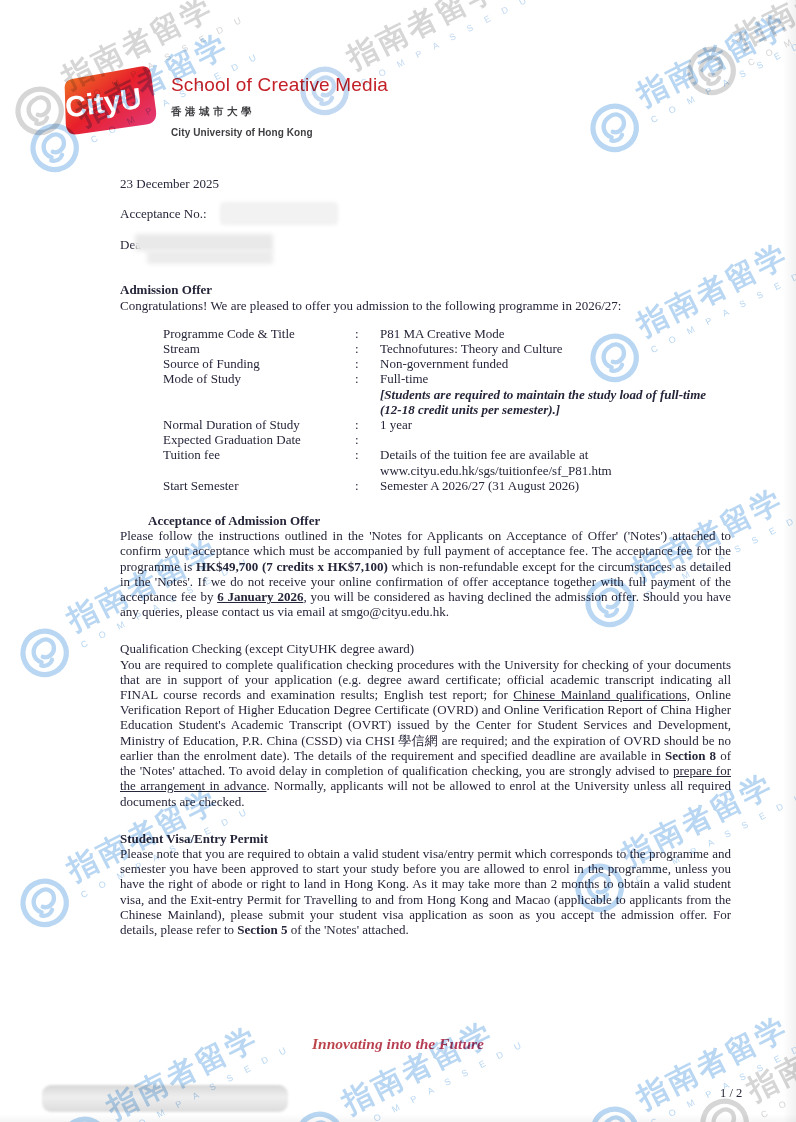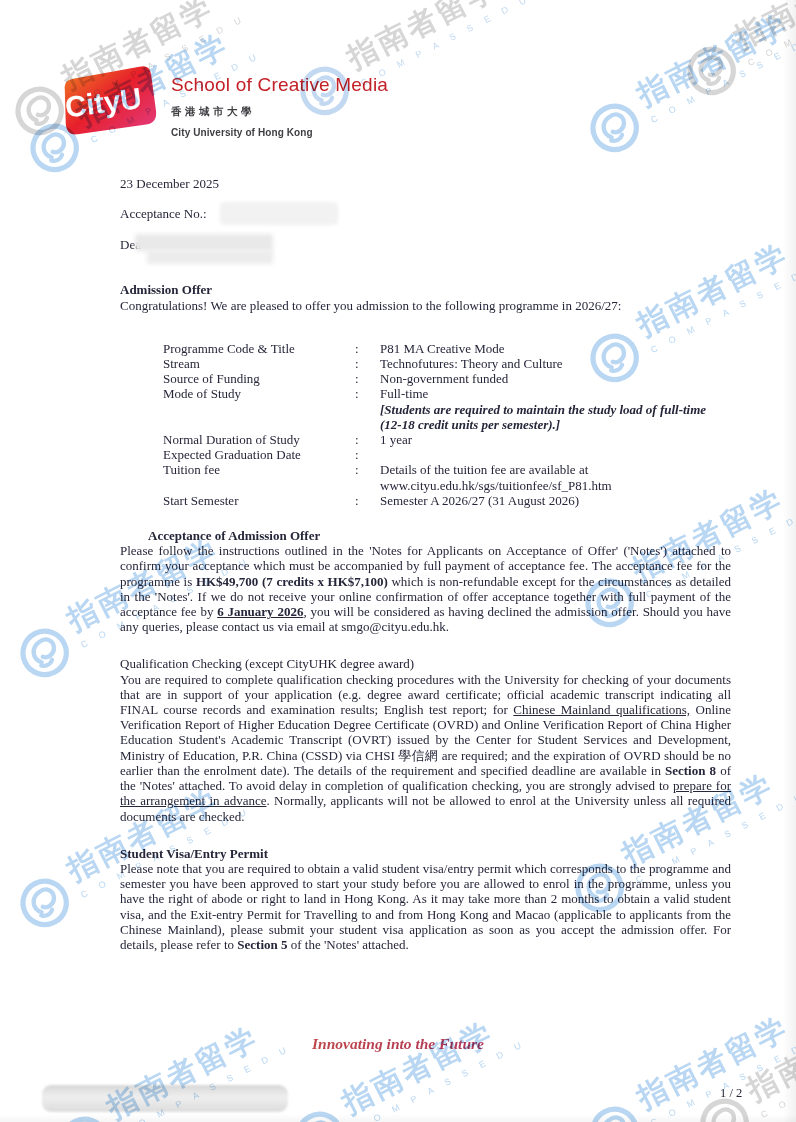--- a/index.html
+++ b/index.html
@@ -33,21 +33,21 @@
   .redact-app { display:inline-block; width:116px; height:21px; background:#f2f2f2;
                 border-radius:2px; filter:blur(1.5px); vertical-align:-6px; margin-left:14px;
                 box-shadow:0 0 3px #e3e3e3; }
   .redact-name-1 { position:absolute; left:15px; top:-3px; width:138px; height:17px;
                    background:#e9e9e9; border-radius:2px; filter:blur(2px); }
   .redact-name-2 { position:absolute; left:27px; top:13px; width:126px; height:14px;
                    background:#ececec; border-radius:2px; filter:blur(2px); }
   .dear-spacer { height:14px; }
 
   
-  .prog { margin-top:28px; }
+  .prog { margin-top:13px; }
   .prog-row { display:flex; }
   .prog-label { width:192px; margin-left:43px; flex:none; }
   .prog-colon { width:25px; flex:none; }
   .prog-value { flex:1; }
   .prog-cont { margin-left:260px; }
   .note { font-style:italic; font-weight:600; }
 
   .h-acc { margin-top:20px; font-weight:bold;margin-left:28px; }
   .h-qual { margin-top:22px; font-weight:normal; }
   .h-visa { margin-top:22px; font-weight:bold; }

